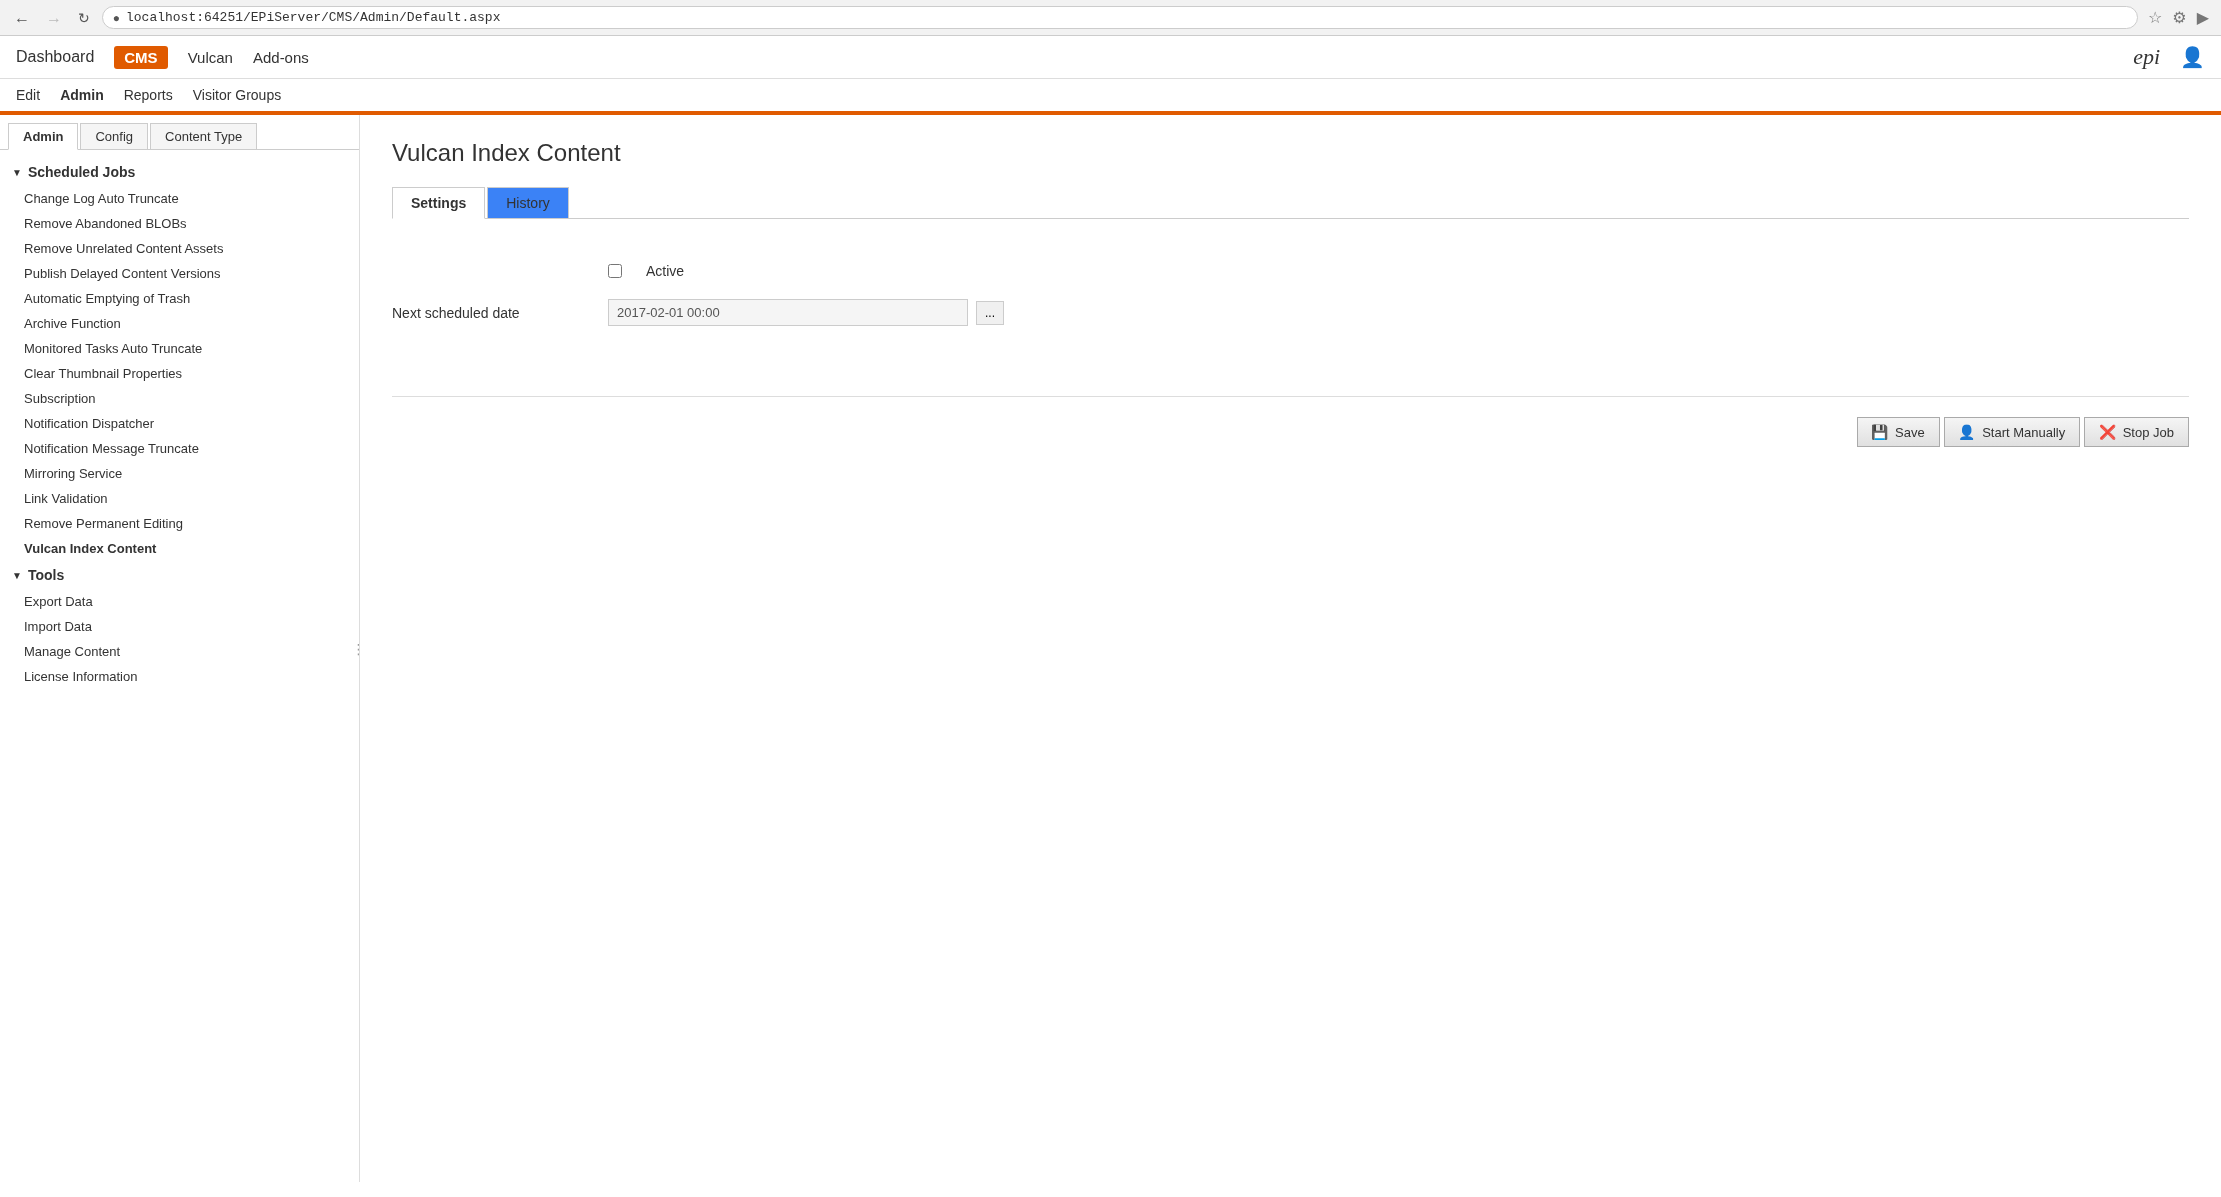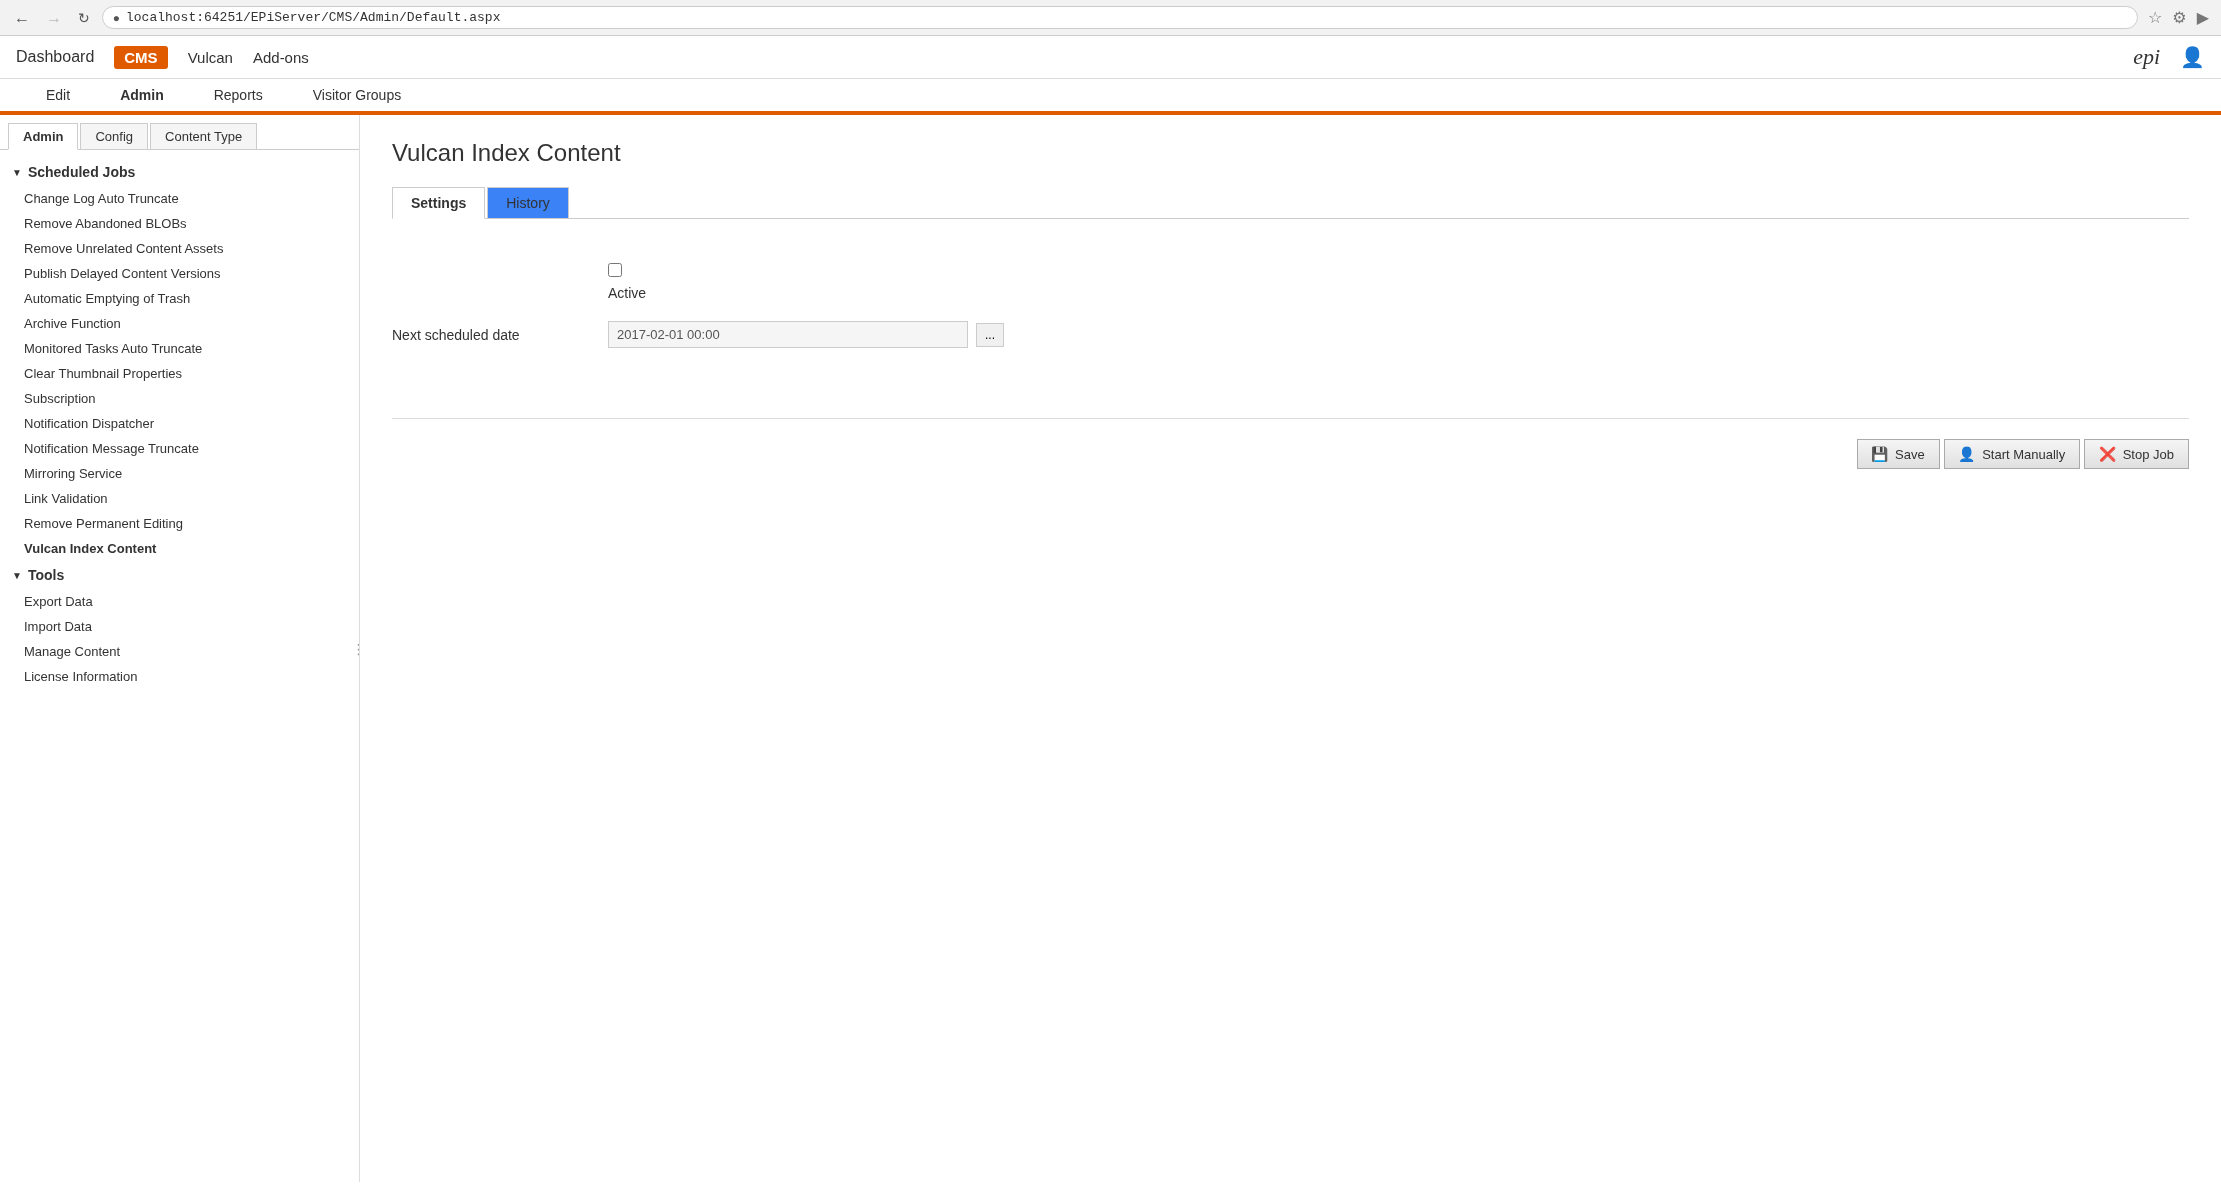--- a/index.html
+++ b/index.html
@@ -69,21 +69,21 @@
     .user-icon { font-size: 20px; color: #555; cursor: pointer; }
 
     
     .sub-nav {
       padding: 4px 16px;
       display: flex;
       align-items: center;
       gap: 20px;
       border-bottom: 4px solid #e05a00;
     }
-    .sub-nav-item { font-size: 14px; color: #333; cursor: pointer; padding: 4px 0; margin-left: 30px; }
+    .sub-nav-item { font-size: 14px; color: #333; cursor: pointer; padding: 4px 0; }
     .sub-nav-item.active { font-weight: bold; }
 
     
     .main-layout { display: flex; height: calc(100vh - 130px); }
 
     
     .sidebar {
       width: 360px;
       min-width: 360px;
       border-right: 1px solid #ddd;
@@ -185,21 +185,21 @@
       margin-bottom: 20px;
       gap: 16px;
     }
     .form-row-label {
       width: 200px;
       min-width: 200px;
       font-size: 14px;
       color: #333;
     }
     .form-row-control { display: flex; align-items: center; gap: 8px; }
-    .checkbox-active { display: flex; align-items: flex-start; gap: 8px; font-size: 14px; flex-direction: column; }
+    .checkbox-active { display: flex; align-items: center; gap: 24px; font-size: 14px; }
     .checkbox-active input[type="checkbox"] { width: 14px; height: 14px; }
     .interval-input {
       width: 200px;
       padding: 5px 8px;
       border: 1px solid #ccc;
       font-size: 13px;
       background: #fff;
     }
     .interval-select {
       padding: 5px 8px;

